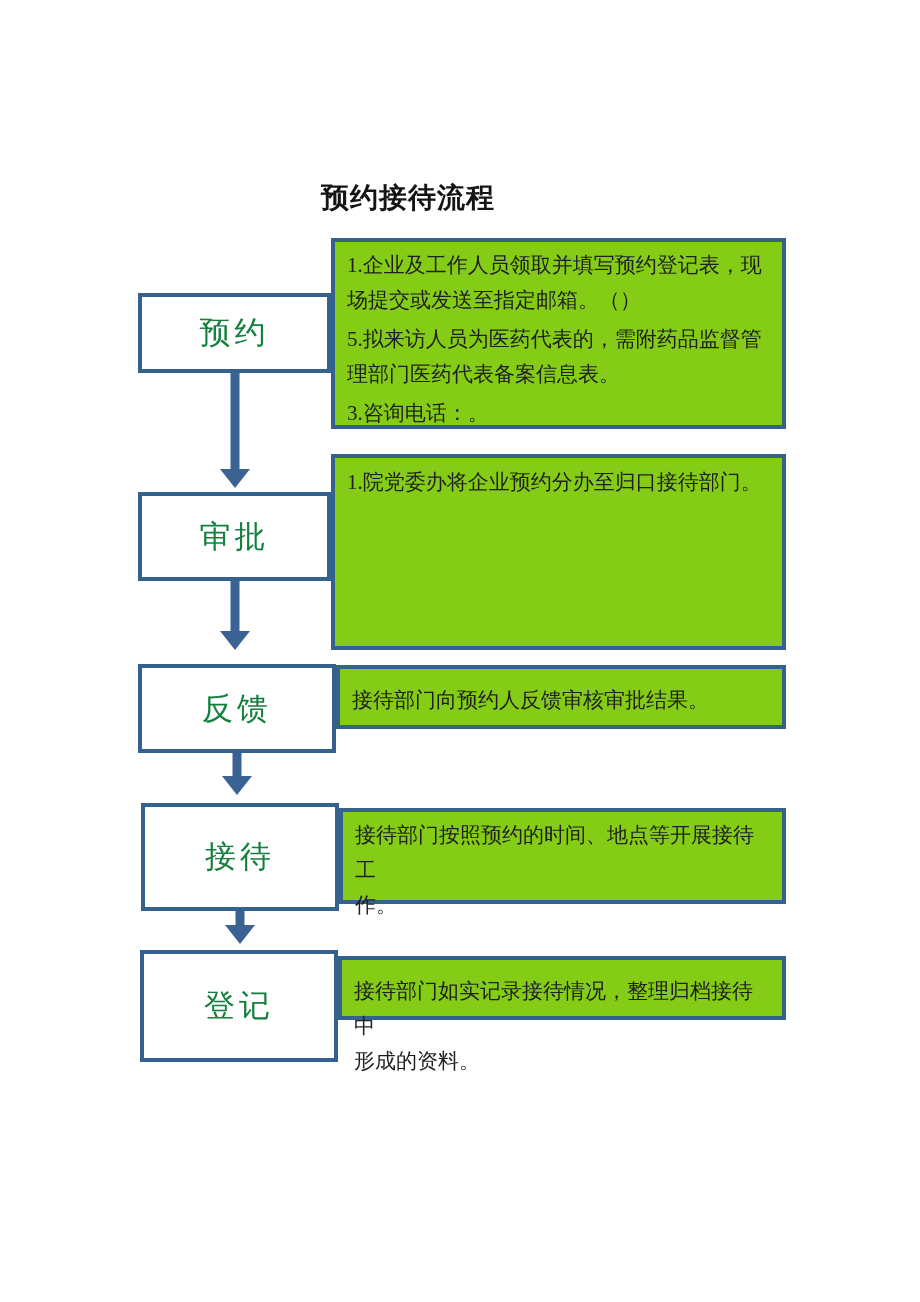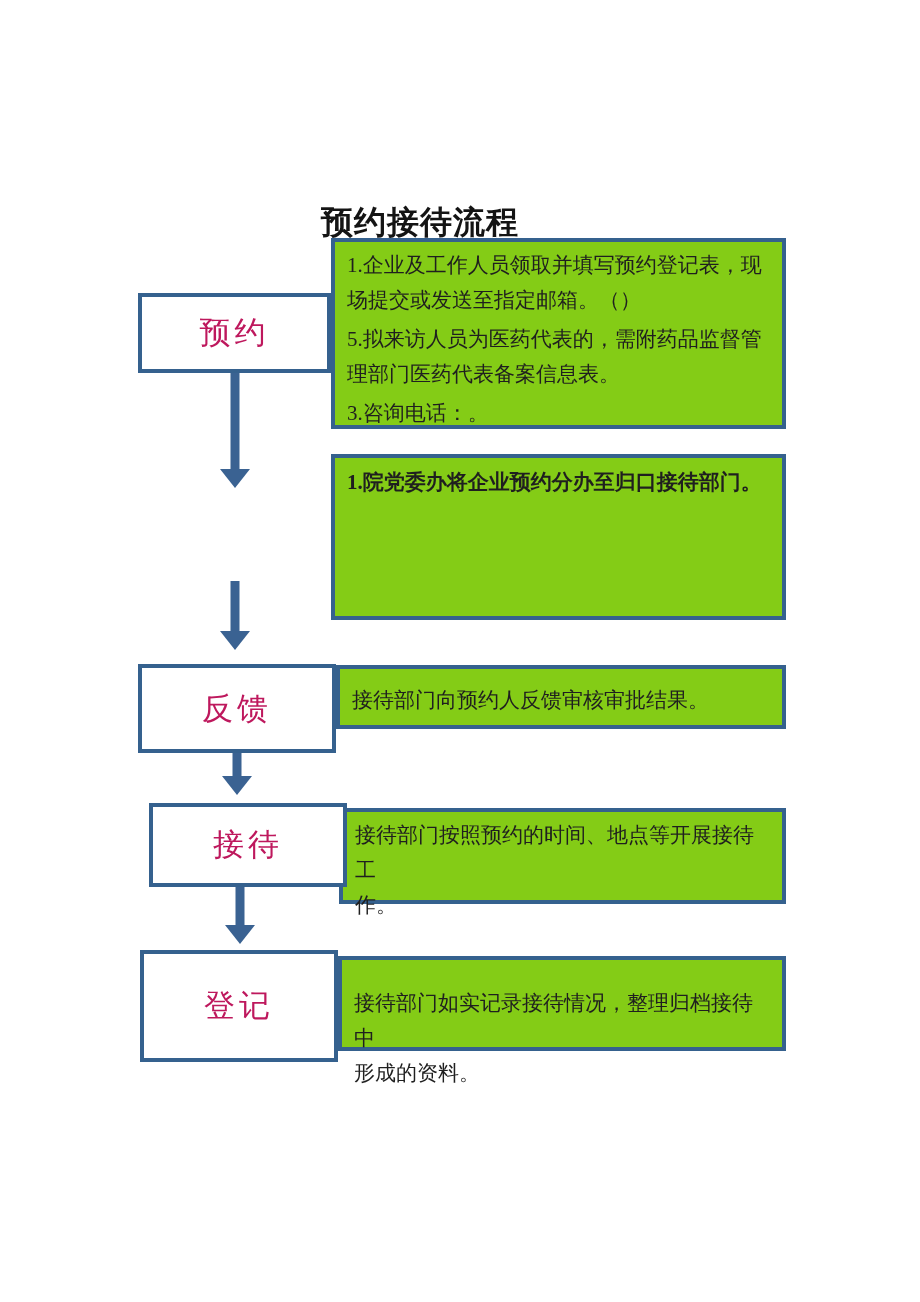--- a/index.html
+++ b/index.html
@@ -13,40 +13,40 @@
     position:relative;
     width:920px;height:1302px;
     background:var(--bg);
     margin:0 auto;
     overflow:hidden;
     font-family:"Liberation Serif","DejaVu Serif",serif;
     color:var(--text);
   }
   .page-title{
     position:absolute;
-    left:321px;top:204px;
+    left:321px;top:180px;
     font-family:"Liberation Sans","DejaVu Sans",sans-serif;
     font-weight:700;
-    font-size:32px;
+    font-size:28px;
     line-height:36px;
     letter-spacing:1px;
     color:#141414;
   }
   .step-box{
     position:absolute;
     box-sizing:border-box;
     border:4px solid var(--border);
     background:#fff;
     display:flex;align-items:center;justify-content:center;
     z-index:2;
   }
   .step-label{
     font-size:31px;
     letter-spacing:4px;
-    color:#be185d;
+    color:#15803d;
     white-space:nowrap;
   }
   .desc-box{
     position:absolute;
     box-sizing:border-box;
     border:4px solid var(--border);
     background:#84cc16;
     font-size:21px;
     line-height:35px;
     padding:6px 10px 4px 12px;
@@ -97,55 +97,58 @@
     <p>5.拟来访人员为医药代表的，需附药品监督管
 理部门医药代表备案信息表。</p>
     <p>3.咨询电话：。</p>
   </div>
 
   <div class="flow-arrow" style="left:220px;top:373px;height:115px;">
     <div class="stem" style="height:97px;"></div>
     <div class="head" style="top:96px;"></div>
   </div>
 
-  <div class="desc-box tight" style="left:331px;top:454px;width:455px;height:166px;line-height:36px;font-weight:bold;">
+  <div class="step-box" style="left:138px;top:492px;width:193px;height:89px;">
+    <span class="step-label">审批</span>
+  </div>
+  <div class="desc-box tight" style="left:331px;top:454px;width:455px;height:196px;line-height:36px;">
     <p>1.院党委办将企业预约分办至归口接待部门。</p>
   </div>
 
   <div class="flow-arrow" style="left:220px;top:581px;height:69px;">
     <div class="stem" style="height:51px;"></div>
     <div class="head" style="top:50px;"></div>
   </div>
 
   <div class="step-box" style="left:138px;top:652px;width:198px;height:89px;margin-top:12px;">
     <span class="step-label">反馈</span>
   </div>
   <div class="desc-box center" style="left:336px;top:665px;width:450px;height:64px;">
     <p>接待部门向预约人反馈审核审批结果。</p>
   </div>
 
   <div class="flow-arrow" style="left:222px;top:741px;height:54px;">
     <div class="stem" style="height:36px;"></div>
     <div class="head" style="top:35px;"></div>
   </div>
 
-  <div class="step-box" style="left:149px;top:803px;width:198px;height:84px;">
+  <div class="step-box" style="left:141px;top:803px;width:198px;height:108px;">
     <span class="step-label">接待</span>
   </div>
   <div class="desc-box tight" style="left:339px;top:808px;width:447px;height:96px;">
     <p>接待部门按照预约的时间、地点等开展接待工
 作。</p>
   </div>
 
   <div class="flow-arrow" style="left:225px;top:887px;height:57px;">
     <div class="stem" style="height:39px;"></div>
     <div class="head" style="top:38px;"></div>
   </div>
 
   <div class="step-box" style="left:140px;top:950px;width:198px;height:112px;">
     <span class="step-label">登记</span>
   </div>
-  <div class="desc-box tight" style="left:338px;top:956px;width:448px;height:95px;padding-top:26px;">
+  <div class="desc-box tight" style="left:338px;top:956px;width:448px;height:64px;padding-top:14px;">
     <p>接待部门如实记录接待情况，整理归档接待中
 形成的资料。</p>
   </div>
 
 </div>
 
 </body></html>

